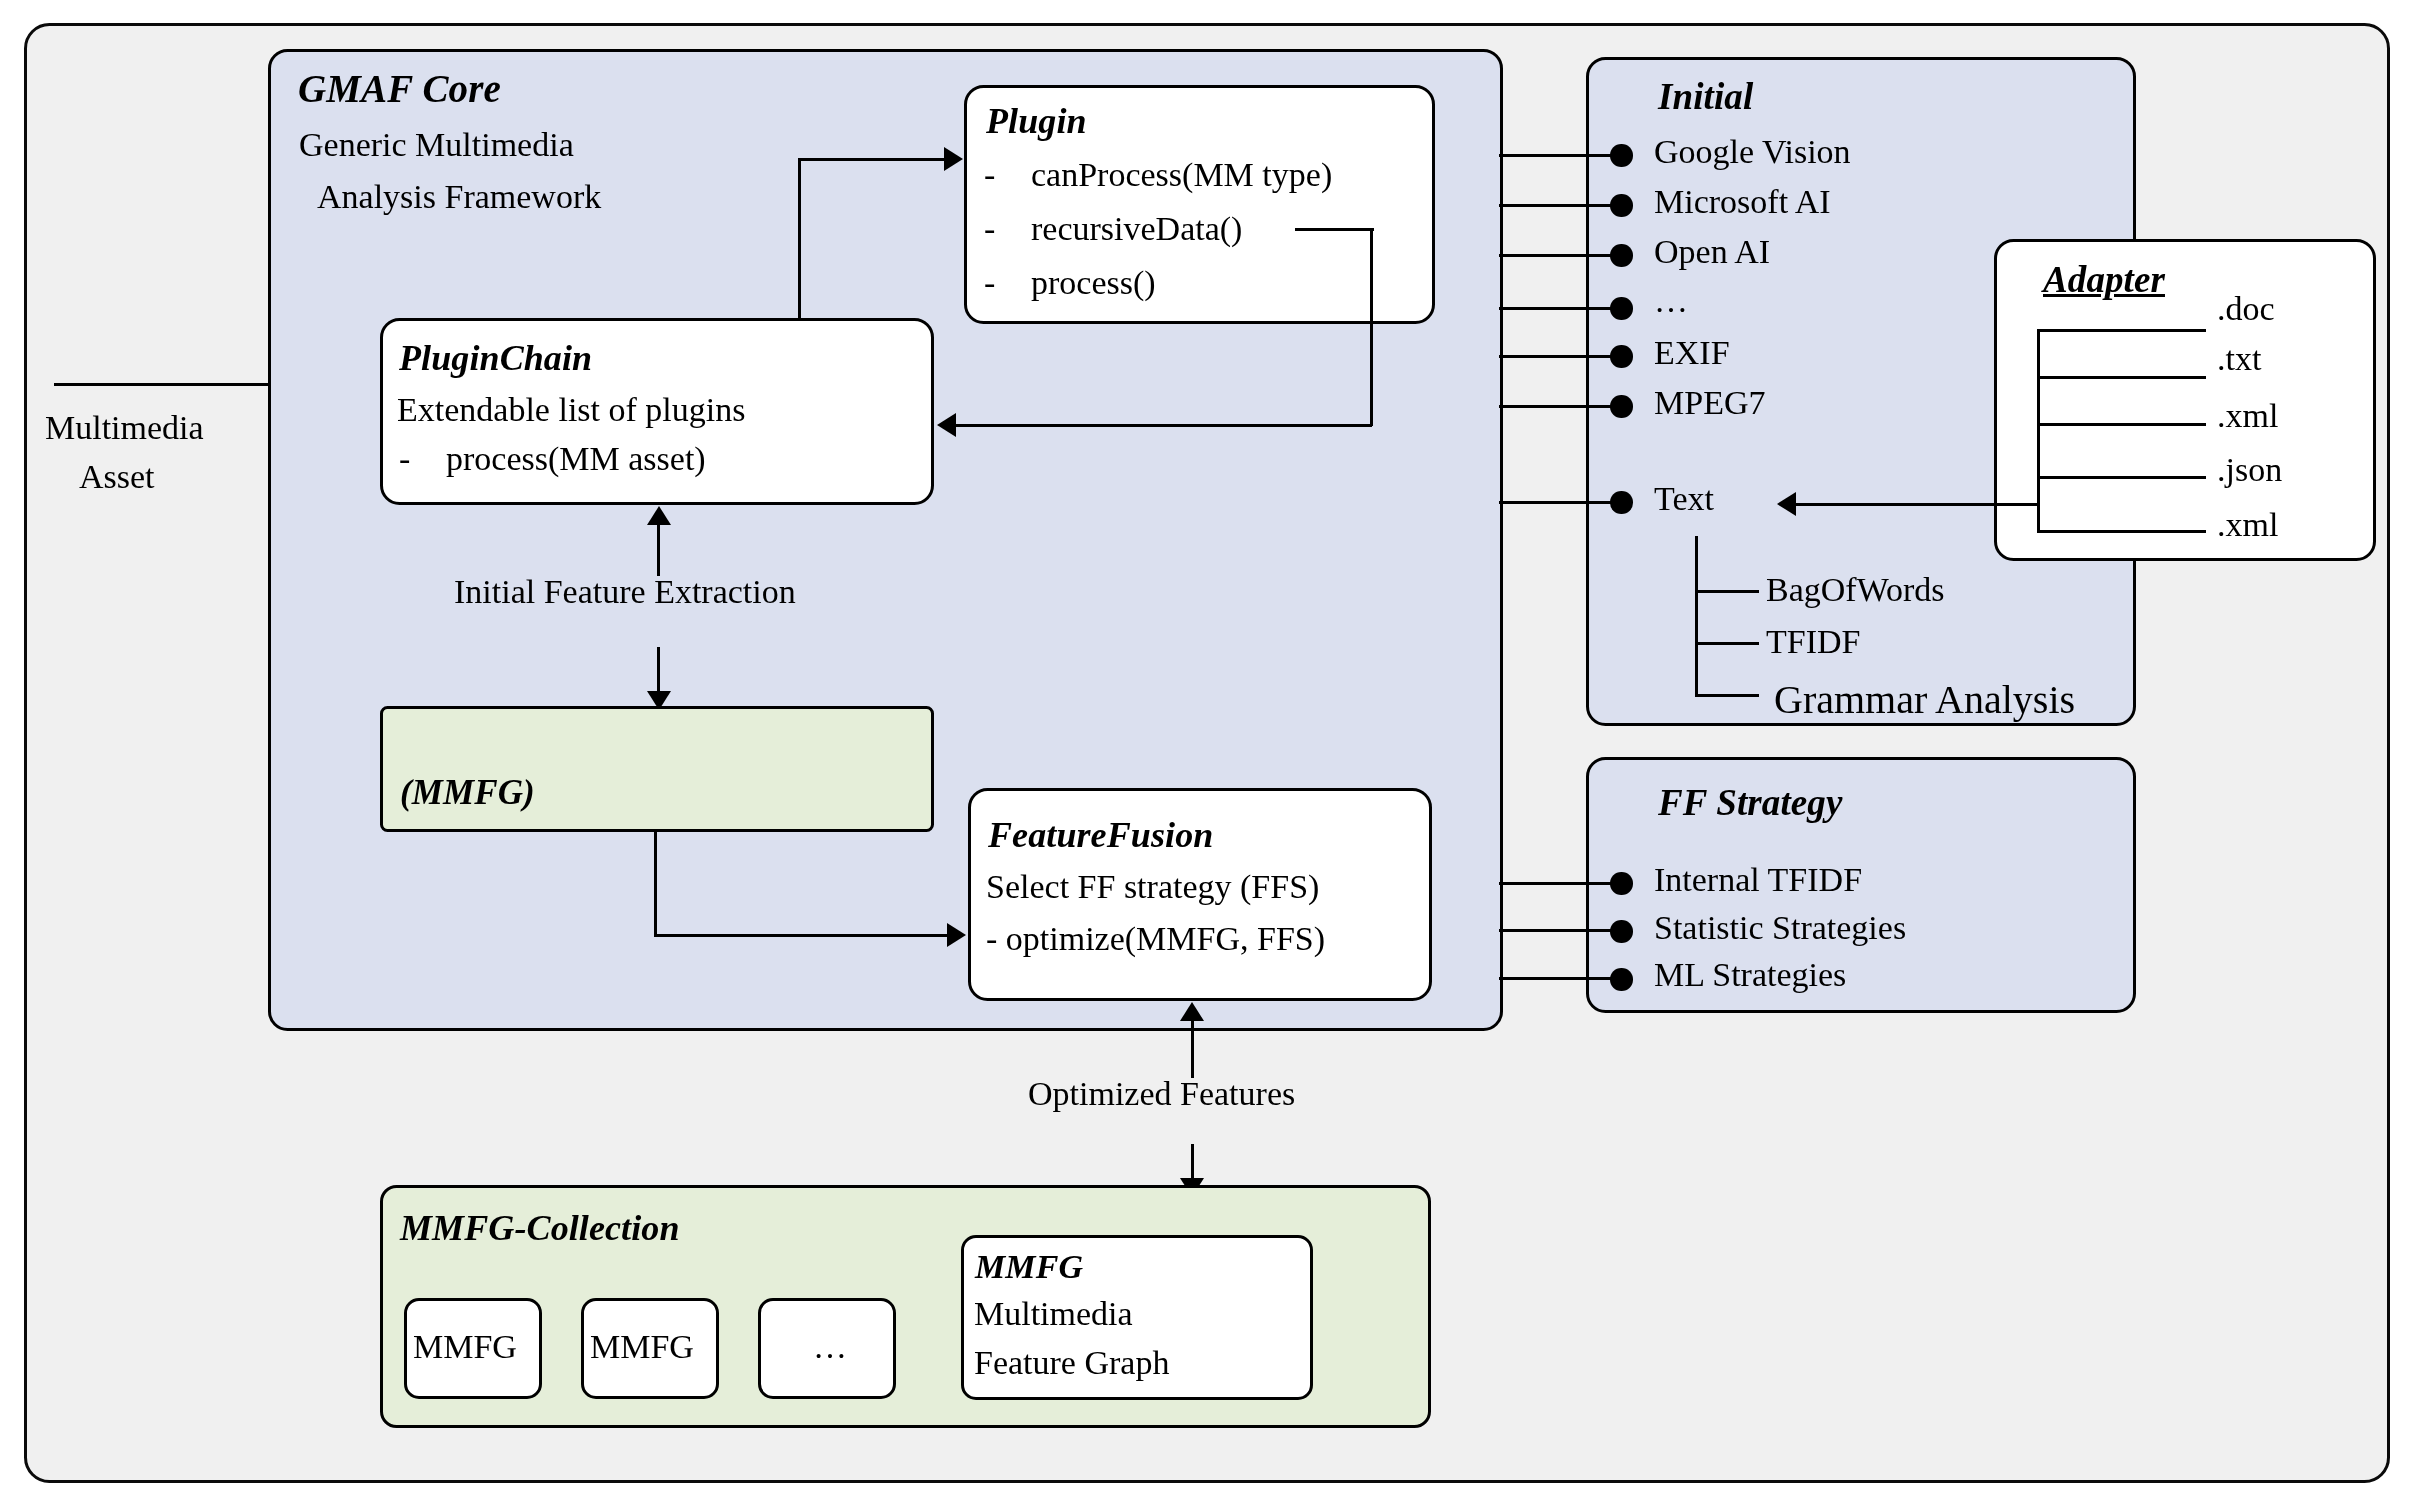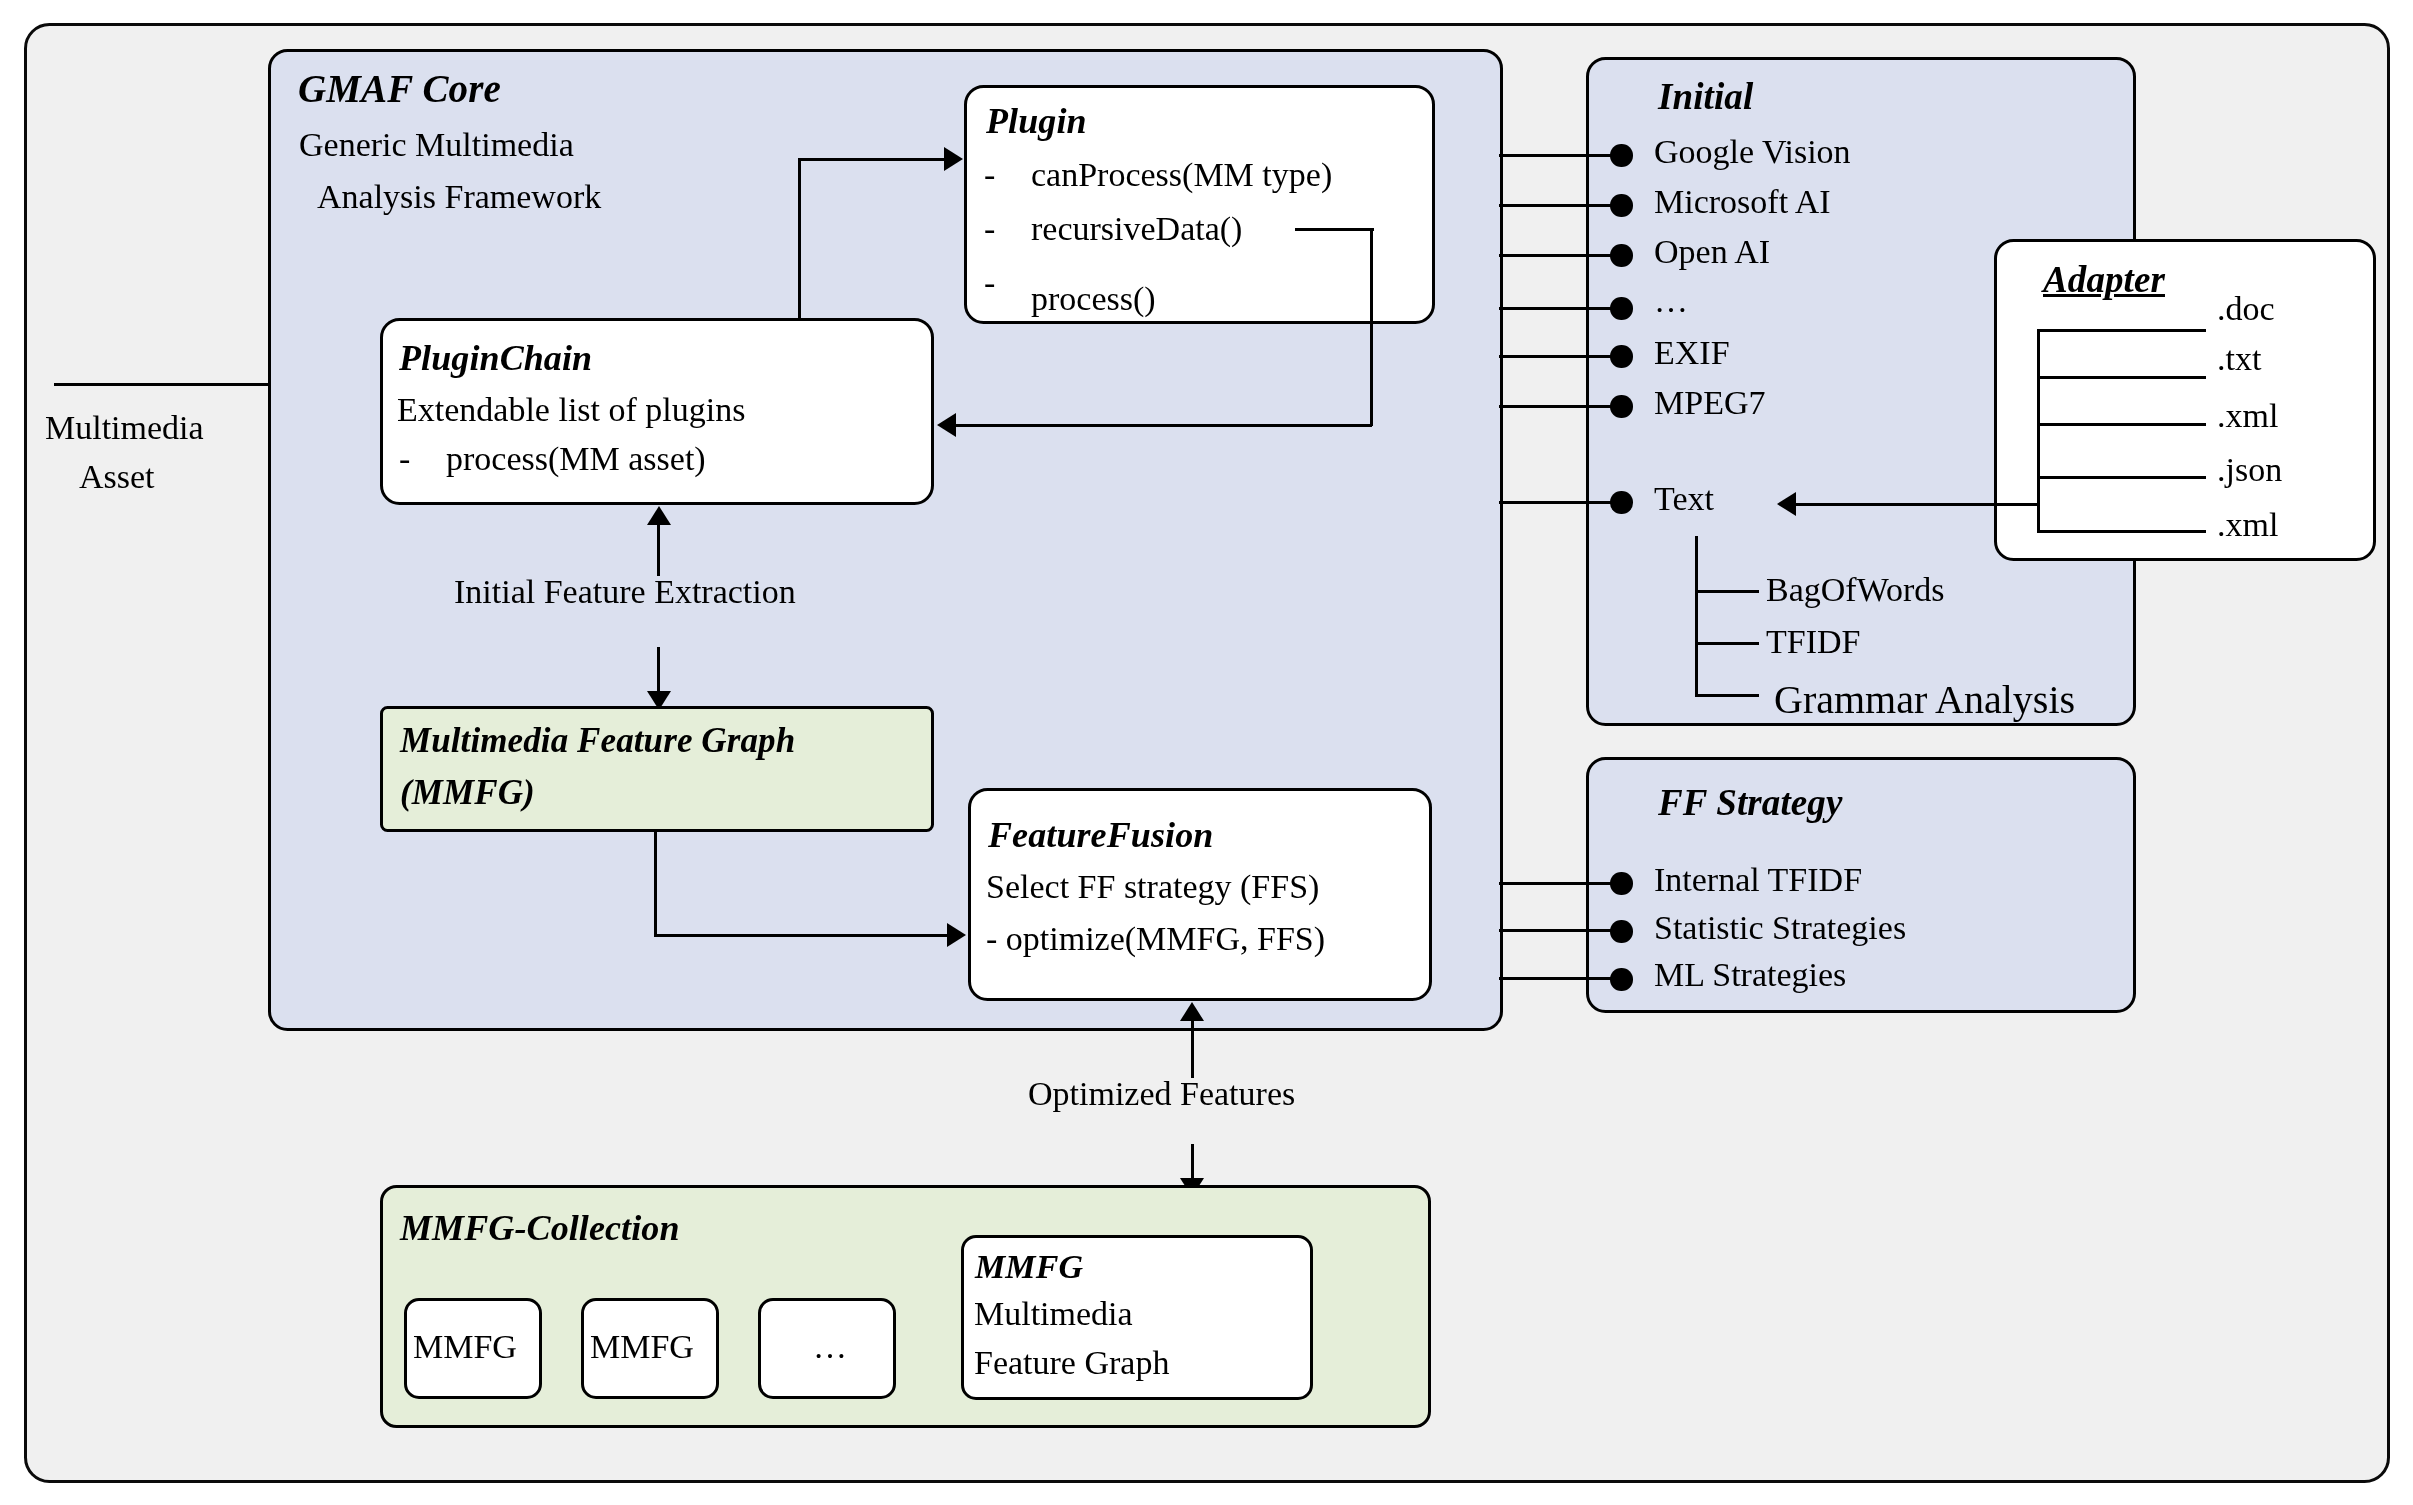--- a/index.html
+++ b/index.html
@@ -60,39 +60,38 @@
   <div class="box rnd panel-white" style="left:964px;top:85px;width:471px;height:239px;"></div>
   <div class="txt ttl" style="left:986px;top:100px;font-size:36px;">Plugin</div>
 
   <div class="txt" style="left:984px;top:156px;font-size:34px;">-</div>
   <div class="txt" style="left:1031px;top:156px;font-size:34px;">canProcess(MM type)</div>
 
   <div class="txt" style="left:984px;top:210px;font-size:34px;">-</div>
   <div class="txt" style="left:1031px;top:210px;font-size:34px;">recursiveData()</div>
 
   <div class="txt" style="left:984px;top:264px;font-size:34px;">-</div>
-  <div class="txt" style="left:1031px;top:280px;font-size:34px;">process()</div>
+  <div class="txt" style="left:1031px;top:264px;font-size:34px;">process()</div>
 
   <div class="vline" style="left:798px;top:158px;height:162px;"></div>
   <div class="hline" style="left:798px;top:158px;width:147px;"></div>
   <div class="arrow ar-right" style="left:944px;top:147px;"></div>
 
   <div class="hline" style="left:1295px;top:228px;width:79px;"></div>
   <div class="vline" style="left:1370px;top:228px;height:198px;"></div>
   <div class="hline" style="left:956px;top:424px;width:416px;"></div>
   <div class="arrow ar-left" style="left:937px;top:413px;"></div>
 
   <div class="vline-t" style="left:657px;top:524px;height:52px;"></div>
   <div class="arrow ar-up" style="left:647px;top:506px;"></div>
   <div class="txt" style="left:454px;top:573px;font-size:34px;">Initial Feature Extraction</div>
   <div class="vline-t" style="left:657px;top:647px;height:45px;"></div>
   <div class="arrow ar-down" style="left:647px;top:691px;"></div>
 
   <div class="box panel-green" style="left:380px;top:706px;width:554px;height:126px;border:3.7px solid #000;border-radius:7.5px;"></div>
-  <div class="txt ttl" style="left:400px;top:721px;font-size:35px;">Multimedia Feature Graph</div>
   <div class="txt ttl" style="left:400px;top:773px;font-size:35px;">(MMFG)</div>
 
   <div class="vline" style="left:654px;top:831px;height:106px;"></div>
   <div class="hline" style="left:654px;top:934px;width:293px;"></div>
   <div class="arrow ar-right" style="left:947px;top:923px;"></div>
 
   <div class="box rnd panel-white" style="left:968px;top:788px;width:464px;height:213px;"></div>
   <div class="txt ttl" style="left:988px;top:814px;font-size:36px;">FeatureFusion</div>
   <div class="txt" style="left:986px;top:868px;font-size:34px;">Select FF strategy (FFS)</div>
   <div class="txt" style="left:986px;top:920px;font-size:34px;">- optimize(MMFG, FFS)</div>

